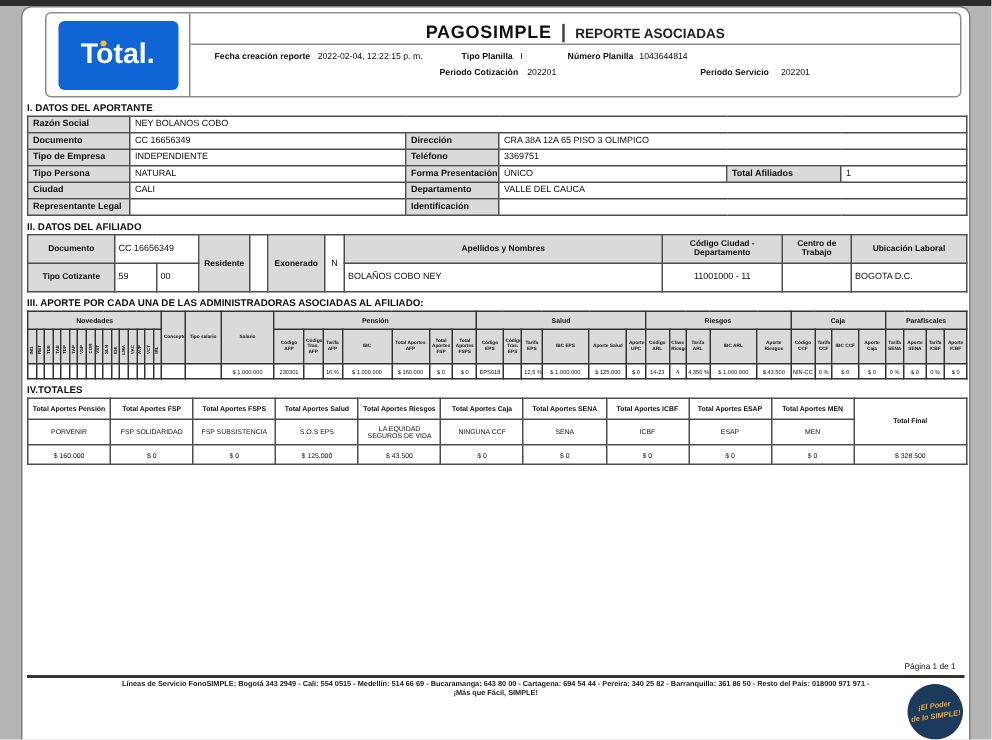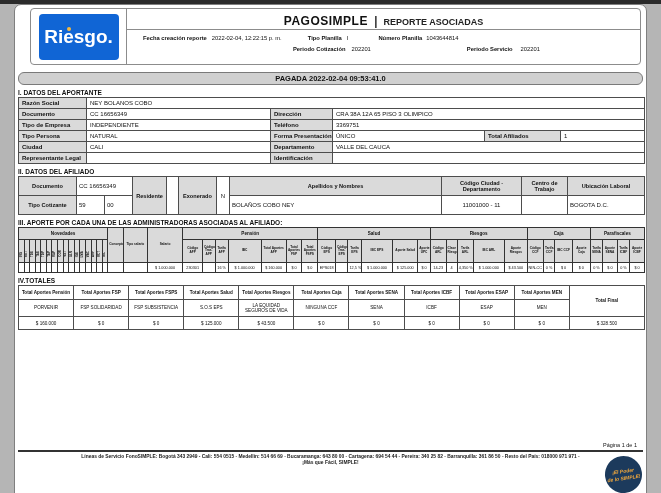--- a/index.html
+++ b/index.html
@@ -71,21 +71,21 @@
 </style>
 </head>
 <body>
 
 <div class="top-strip"></div>
 <div class="page">
 
   <div class="header-box">
     <div class="logo-cell">
       <div class="logo">
-        <span class="logo-text">Riesgo.</span>
+        <span class="logo-text">Total.</span>
         <span class="logo-dot"></span>
       </div>
     </div>
     <div class="header-right">
       <div class="title-row">
         <span class="title-main">PAGOSIMPLE</span>
         <span class="title-sep">|</span>
         <span class="title-sub">REPORTE ASOCIADAS</span>
       </div>
       <div class="meta">
@@ -100,21 +100,20 @@
         <div class="meta-row2">
           <span class="lbl g1">Periodo Cotización</span>
           <span class="val g2">202201</span>
           <span class="lbl g3">Periodo Servicio</span>
           <span class="val">202201</span>
         </div>
       </div>
     </div>
   </div>
 
-  <div class="status-bar">PAGADA 2022-02-04 09:53:41.0</div>
 
   <div class="section-title">I. DATOS DEL APORTANTE</div>
   <table class="t1">
     <colgroup>
         <col style="width:68px">
         <col style="width:184px">
         <col style="width:62px">
         <col style="width:152px">
         <col style="width:76px">
         <col>

